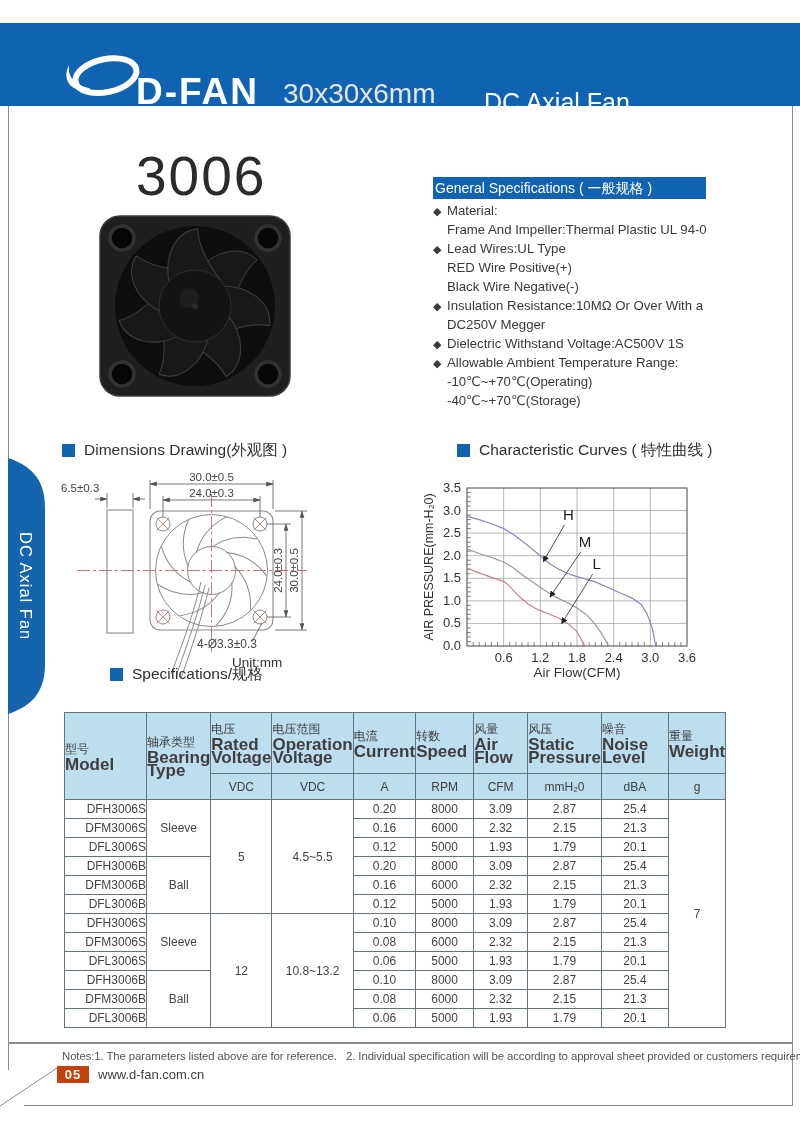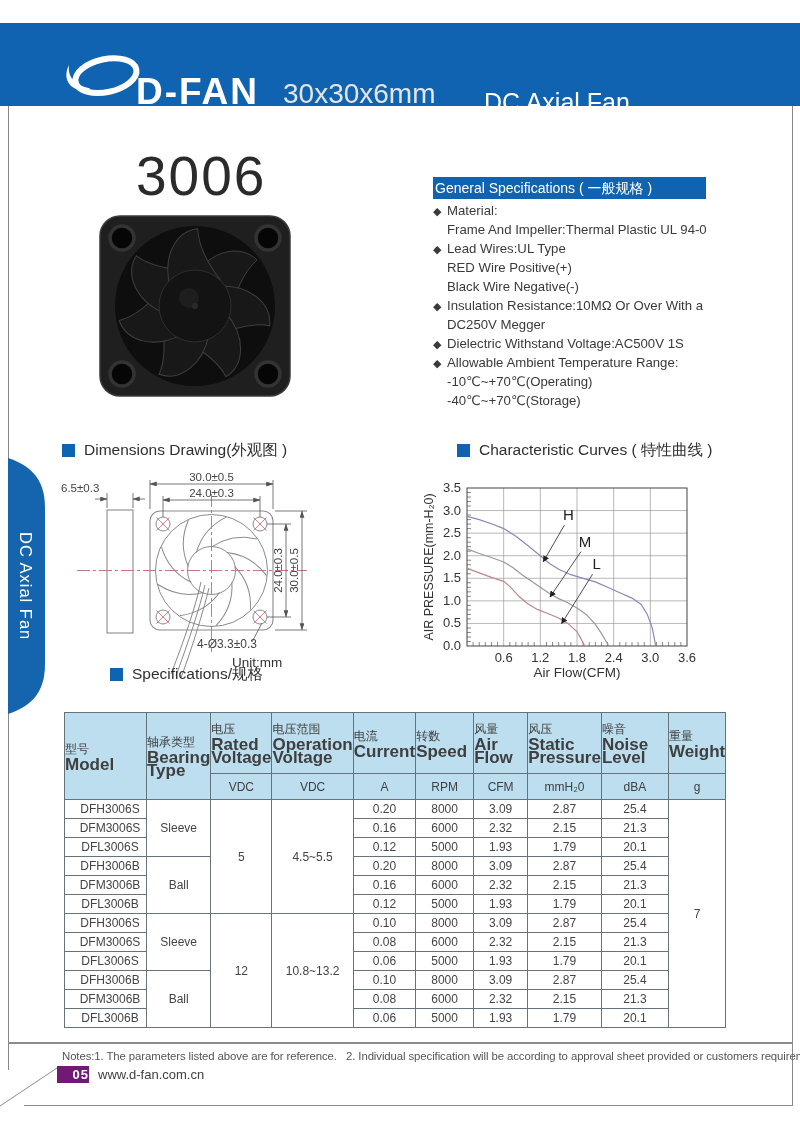--- a/index.html
+++ b/index.html
@@ -40,26 +40,26 @@
   
   .spec-table-wrap{position:absolute;left:64px;top:712px;}
   table.spec{border-collapse:collapse;table-layout:fixed;}
   table.spec th,table.spec td{border:1px solid #67737b;font-weight:normal;padding:0;color:#3f3f3f;}
   table.spec thead th{background:#bcdeee;font-size:12px;}
   table.spec .zh{display:block;font-size:12px;line-height:14px;margin-bottom:2px;}
   table.spec .en{display:block;font-size:17px;line-height:13px;font-weight:bold;}
   table.spec .hrow1 th{height:60px;vertical-align:middle;text-align:left;}
   table.spec .hrow2 th{height:25px;text-align:center;}
   table.spec tbody td{height:18px;font-size:12px;text-align:center;background:#fff;color:#444;}
-  table.spec tbody td.model{text-align:center;padding-left:9px;}
+  table.spec tbody td.model{text-align:right;padding-left:9px;}
   
   .notes-sep{position:absolute;left:8px;top:1042px;width:785px;height:2px;background:#8d8d8d;}
   .notes{position:absolute;left:62px;top:1050px;font-size:11.4px;color:#555;white-space:pre;letter-spacing:-0.1px;}
-  .page-num{position:absolute;left:57px;top:1066px;width:32px;height:17px;background:#701a75;color:#fff;
-            font-size:13px;font-weight:bold;text-align:right;line-height:17px;letter-spacing:1px;}
+  .page-num{position:absolute;left:57px;top:1066px;width:32px;height:17px;background:#c2410c;color:#fff;
+            font-size:13px;font-weight:bold;text-align:center;line-height:17px;letter-spacing:1px;}
   .website{position:absolute;left:98px;top:1067px;font-size:13px;color:#404040;}
 </style>
 </head>
 <body>
 
 <div class="page">
 
   <div class="top-band">
     <svg class="logo-svg" width="80" height="52" viewBox="0 0 80 52">
       <g transform="rotate(-12 42 26)">

